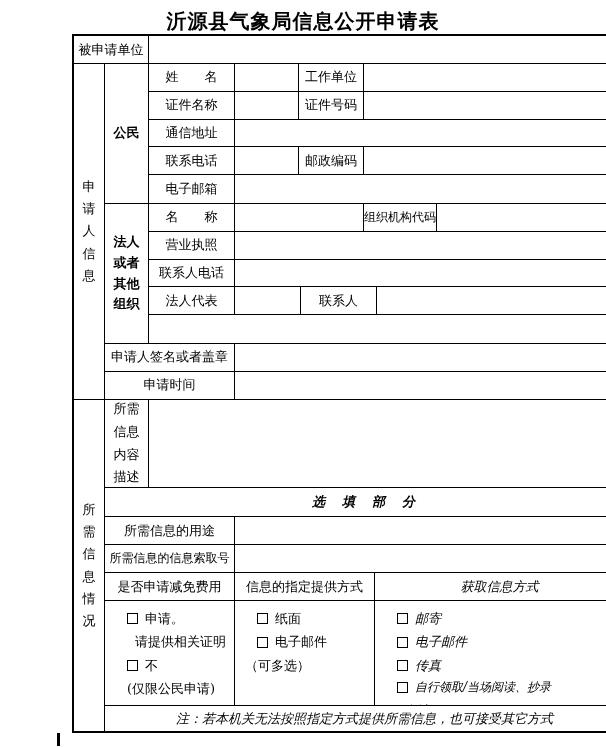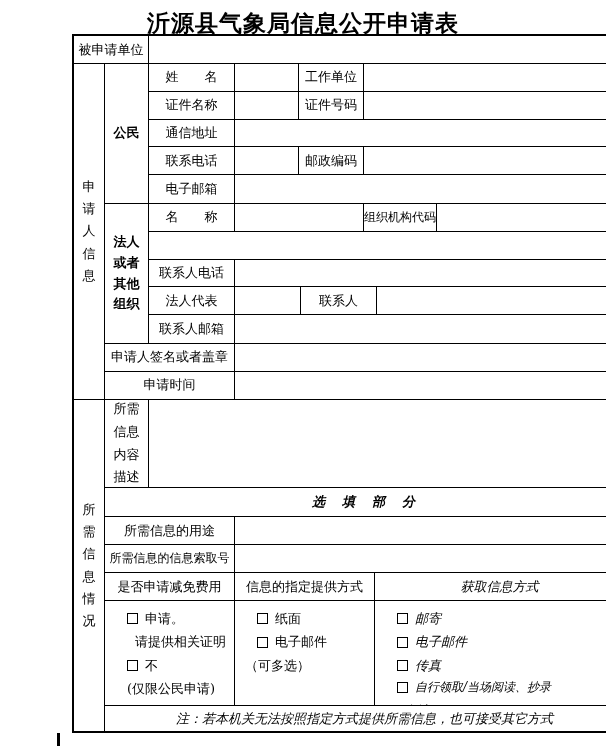--- a/index.html
+++ b/index.html
@@ -5,21 +5,21 @@
   * { box-sizing: border-box; margin: 0; padding: 0; }
   html, body { width: 606px; height: 747px; background: #ffffff; }
   body {
     position: relative;
     font-family: "DejaVu Serif", "Liberation Serif", serif;
     color: #000;
     font-size: 13px;
   }
   .title {
     position: absolute; top: 8px; left: 0; width: 606px;
-    text-align: center; font-size: 23px; font-weight: bold;
+    text-align: center; font-size: 20px; font-weight: bold;
     letter-spacing: 1px;
   }
   .tbl {
     position: absolute; left: 72px; top: 34px; width: 554px;
     border: 2px solid #000;
     display: flex; flex-direction: column;
   }
   .r { display: flex; border-bottom: 1.5px solid #000; }
   .r.last { border-bottom: none; }
   .c {
@@ -127,34 +127,34 @@
 其他
 组织</div>
         <div class="grows">
           <div class="r">
             <div class="c" style="width:86px">名　　称</div>
             <div class="c" style="width:129px"></div>
             <div class="c tight" style="width:73px">组织机构代码</div>
             <div class="c flex1 lastc"></div>
           </div>
           <div class="r">
+            <div class="c" style="width:86px">营业执照</div>
             <div class="c flex1 lastc"></div>
           </div>
           <div class="r">
             <div class="c" style="width:86px">联系人电话</div>
             <div class="c flex1 lastc"></div>
           </div>
           <div class="r">
             <div class="c" style="width:86px">法人代表</div>
             <div class="c" style="width:66px"></div>
             <div class="c" style="width:76px">联系人</div>
             <div class="c flex1 lastc"></div>
           </div>
           <div class="r">
-            <div class="c" style="width:86px">联系人邮箱</div>
             <div class="c flex1 lastc"></div>
           </div>
         </div>
       </div>
 
       <div class="r h28">
         <div class="c" style="width:130px">申请人签名或者盖章</div>
         <div class="c flex1 lastc"></div>
       </div>
 

